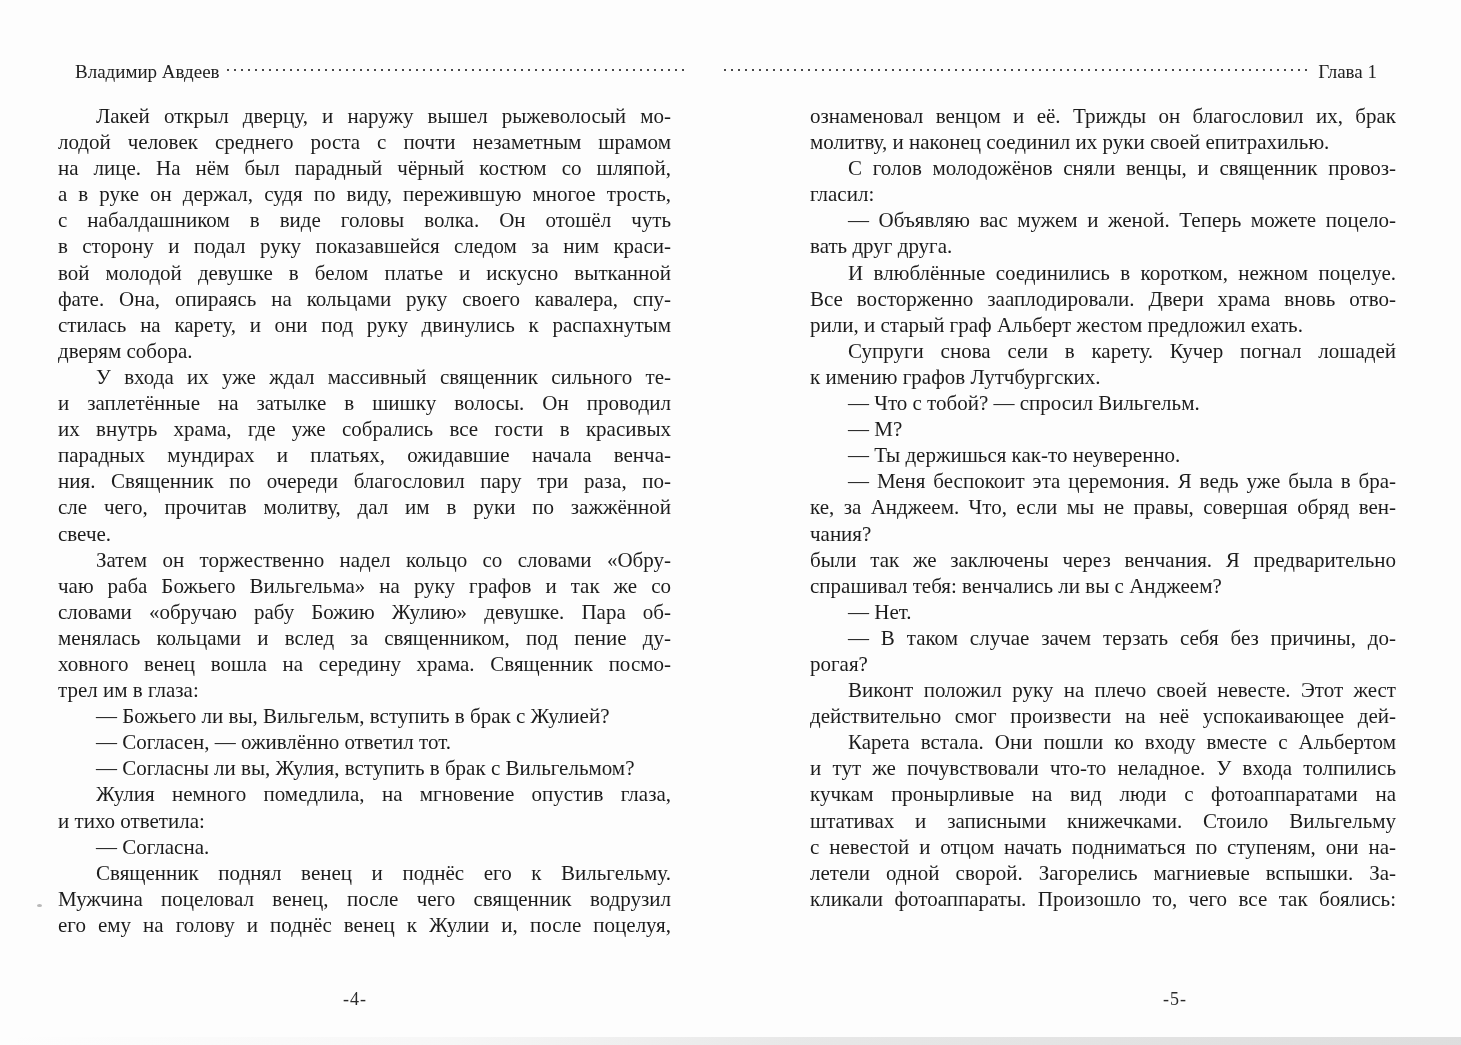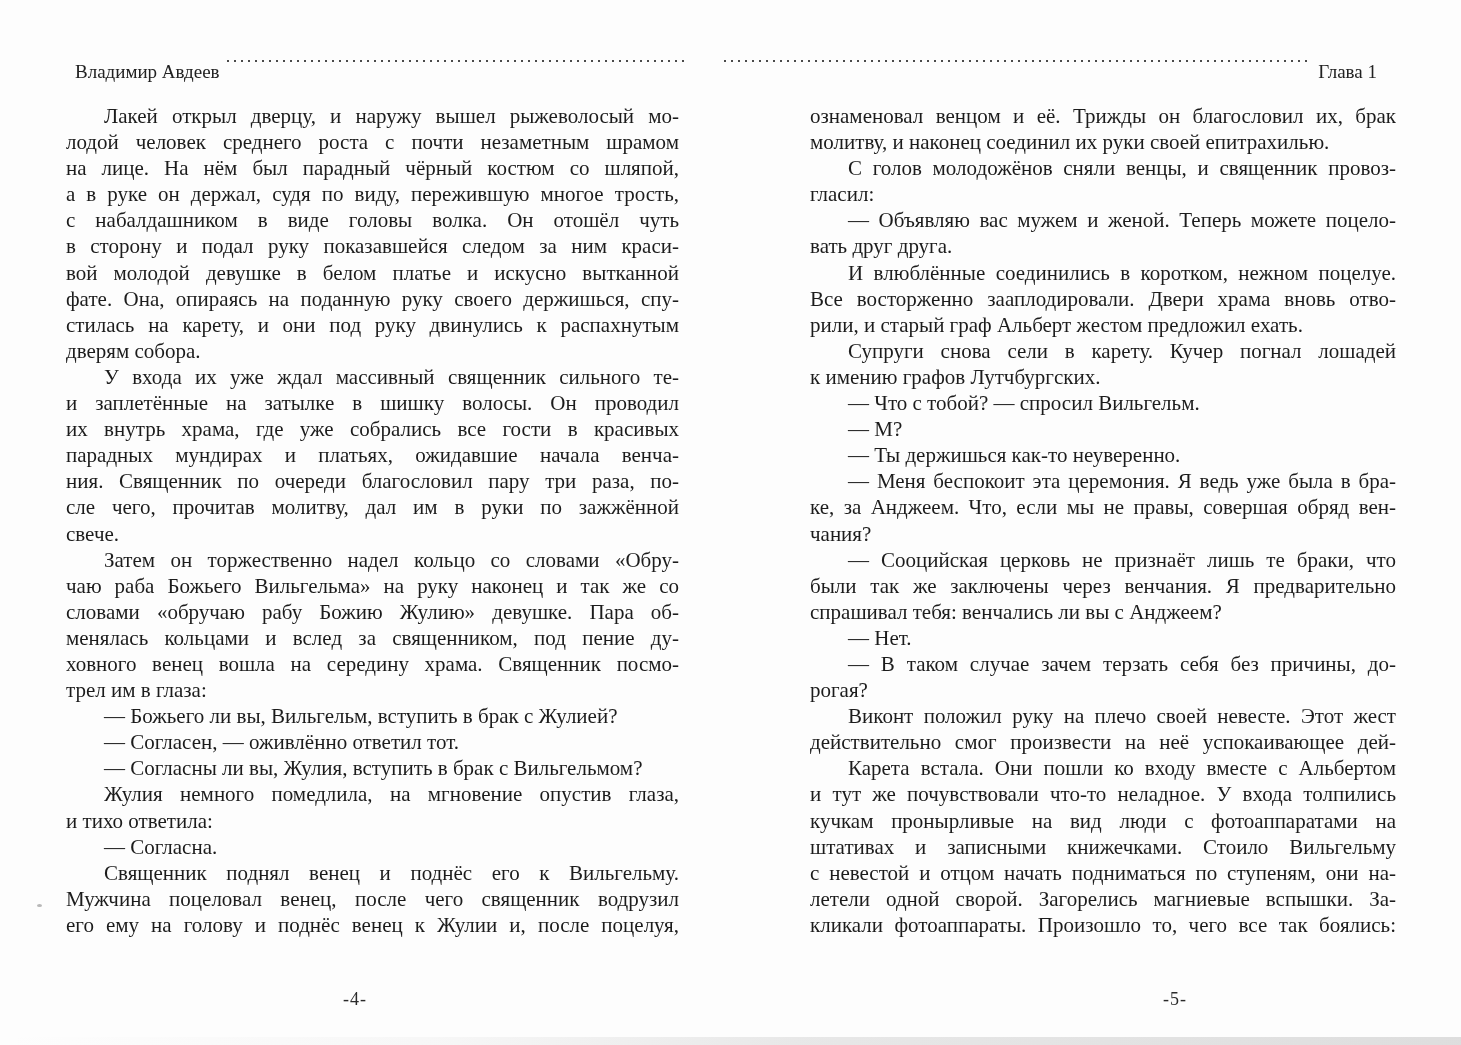--- a/index.html
+++ b/index.html
@@ -19,21 +19,21 @@
     position: absolute;
     inset: 0;
     background: #fdfdfd;
   }
   
   .running-header {
     position: absolute;
     top: 60px;
     height: 24px;
     display: flex;
-    align-items: flex-start;
+    align-items: center;
     font-size: 19px;
     line-height: 24px;
     color: #222222;
     white-space: nowrap;
   }
   .running-header.left  { left: 75px;  width: 613px; }
   .running-header.right { left: 724px; width: 653px; }
   .leader {
     flex: 1;
     height: 2px;
@@ -42,21 +42,21 @@
   }
   .running-header.left  .leader { margin-left: 7px; }
   .running-header.right .leader { margin-right: 9px; }
 
   
   .page-body {
     position: absolute;
     top: 103px;
     font-size: 21px;
   }
-  .page-body.left  { left: 66px;  width: 613px; }
+  .page-body.left  { left: 58px;  width: 613px; }
   .page-body.right { left: 810px; width: 586px; }
   .line {
     height: 26.1px;
     line-height: 26.1px;
     text-align: justify;
     text-align-last: justify;
     white-space: normal;
     overflow: visible;
   }
   .line.final { text-align-last: left; }
@@ -109,32 +109,32 @@
   </div>
 
   <div class="page-body left" id="left-page-body">
       <div class="line indent">Лакей открыл дверцу, и наружу вышел рыжеволосый мо-</div>
       <div class="line">лодой человек среднего роста с почти незаметным шрамом</div>
       <div class="line">на лице. На нём был парадный чёрный костюм со шляпой,</div>
       <div class="line">а в руке он держал, судя по виду, пережившую многое трость,</div>
       <div class="line">с набалдашником в виде головы волка. Он отошёл чуть</div>
       <div class="line">в сторону и подал руку показавшейся следом за ним краси-</div>
       <div class="line">вой молодой девушке в белом платье и искусно вытканной</div>
-      <div class="line">фате. Она, опираясь на поданную руку своего держишься, спу-</div>
+      <div class="line">фате. Она, опираясь на кольцами руку своего кавалера, спу-</div>
       <div class="line">стилась на карету, и они под руку двинулись к распахнутым</div>
       <div class="line final">дверям собора.</div>
       <div class="line indent">У входа их уже ждал массивный священник сильного те-</div>
       <div class="line">и заплетённые на затылке в шишку волосы. Он проводил</div>
       <div class="line">их внутрь храма, где уже собрались все гости в красивых</div>
       <div class="line">парадных мундирах и платьях, ожидавшие начала венча-</div>
       <div class="line">ния. Священник по очереди благословил пару три раза, по-</div>
       <div class="line">сле чего, прочитав молитву, дал им в руки по зажжённой</div>
       <div class="line final">свече.</div>
       <div class="line indent">Затем он торжественно надел кольцо со словами «Обру-</div>
-      <div class="line">чаю раба Божьего Вильгельма» на руку наконец и так же со</div>
+      <div class="line">чаю раба Божьего Вильгельма» на руку графов и так же со</div>
       <div class="line">словами «обручаю рабу Божию Жулию» девушке. Пара об-</div>
       <div class="line">менялась кольцами и вслед за священником, под пение ду-</div>
       <div class="line">ховного венец вошла на середину храма. Священник посмо-</div>
       <div class="line final">трел им в глаза:</div>
       <div class="line final indent">— Божьего ли вы, Вильгельм, вступить в брак с Жулией?</div>
       <div class="line final indent">— Согласен, — оживлённо ответил тот.</div>
       <div class="line final indent">— Согласны ли вы, Жулия, вступить в брак с Вильгельмом?</div>
       <div class="line indent">Жулия немного помедлила, на мгновение опустив глаза,</div>
       <div class="line final">и тихо ответила:</div>
       <div class="line final indent">— Согласна.</div>
@@ -154,21 +154,20 @@
       <div class="line">Все восторженно зааплодировали. Двери храма вновь отво-</div>
       <div class="line final">рили, и старый граф Альберт жестом предложил ехать.</div>
       <div class="line indent">Супруги снова сели в карету. Кучер погнал лошадей</div>
       <div class="line final">к имению графов Лутчбургских.</div>
       <div class="line final indent">— Что с тобой? — спросил Вильгельм.</div>
       <div class="line final indent">— М?</div>
       <div class="line final indent">— Ты держишься как-то неуверенно.</div>
       <div class="line indent">— Меня беспокоит эта церемония. Я ведь уже была в бра-</div>
       <div class="line">ке, за Анджеем. Что, если мы не правы, совершая обряд вен-</div>
       <div class="line final">чания?</div>
-      <div class="line indent">— Сооцийская церковь не признаёт лишь те браки, что</div>
       <div class="line">были так же заключены через венчания. Я предварительно</div>
       <div class="line final">спрашивал тебя: венчались ли вы с Анджеем?</div>
       <div class="line final indent">— Нет.</div>
       <div class="line indent">— В таком случае зачем терзать себя без причины, до-</div>
       <div class="line final">рогая?</div>
       <div class="line indent">Виконт положил руку на плечо своей невесте. Этот жест</div>
       <div class="line">действительно смог произвести на неё успокаивающее дей-</div>
       <div class="line indent">Карета встала. Они пошли ко входу вместе с Альбертом</div>
       <div class="line">и тут же почувствовали что-то неладное. У входа толпились</div>
       <div class="line">кучкам пронырливые на вид люди с фотоаппаратами на</div>

